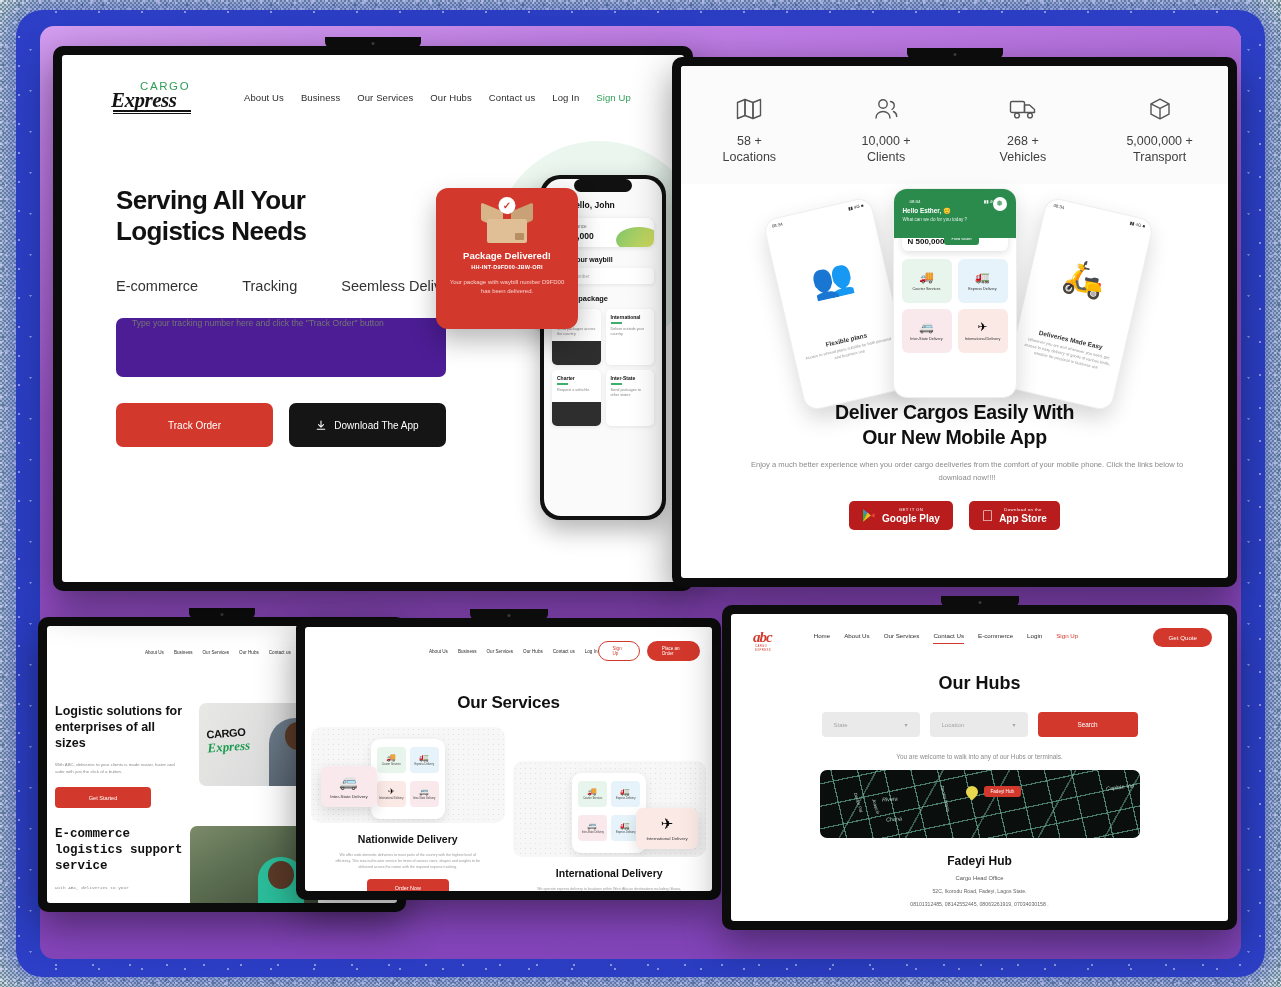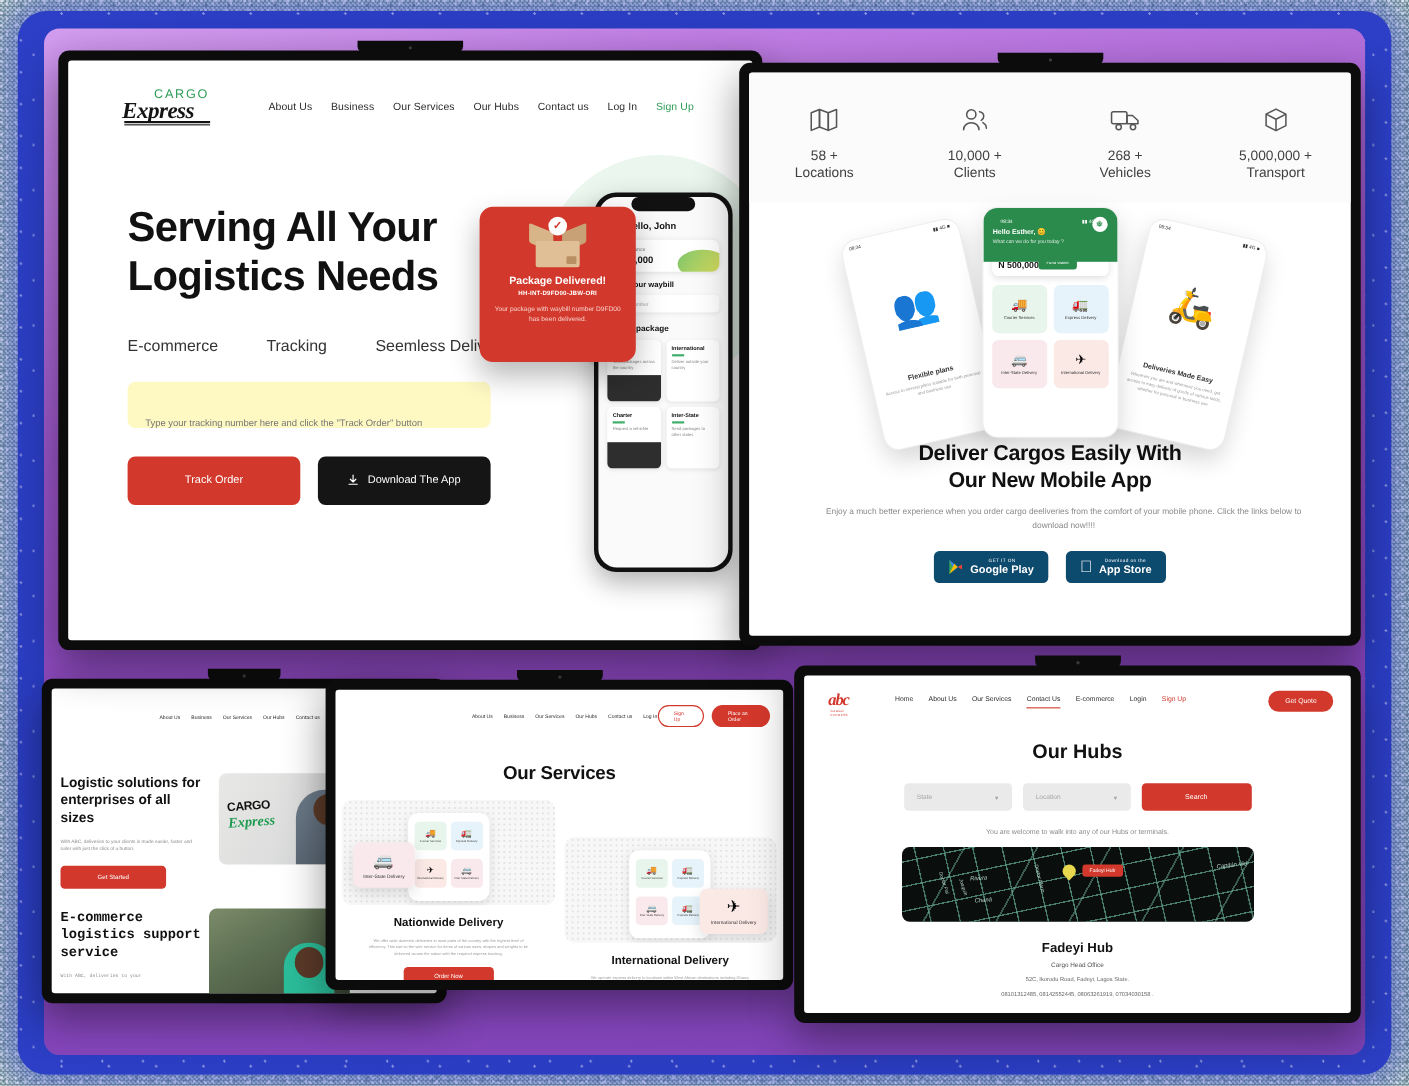--- a/index.html
+++ b/index.html
@@ -136,32 +136,32 @@
     border: 1px solid #9ed4b2;
     border-radius: 18px;
     padding: 7px 20px;
     font-size: 9.5px;
     color: #2f9e57;
     white-space: nowrap;
   }
 
   .hero-body { padding: 70px 0 0 54px; position: relative; z-index: 2; }
   .hero-h1 {
-    font-size: 38px; line-height: 1.18; font-weight: 700; color: #111;
+    font-size: 26px; line-height: 1.18; font-weight: 700; color: #111;
     letter-spacing: -.6px;
   }
   .hero-tags {
     display: flex; gap: 44px; margin-top: 32px;
     font-size: 14.5px; color: #333;
   }
   .hero-search {
     margin-top: 24px;
-    width: 330px; height: 42px;
-    background: #fef9c3; border-radius: 7px;
-    display: flex; align-items: flex-end; padding: 0 16px;
+    width: 330px; height: 59px;
+    background: #4c1d95; border-radius: 7px;
+    display: flex; align-items: flex-start; padding: 0 16px;
   }
   .hero-search input {
     border: 0; background: transparent; outline: none;
     font-size: 8.6px; color: #8b8b8b; width: 100%;
     font-family: "Liberation Sans", sans-serif;
   }
   .hero-buttons { display: flex; gap: 16px; margin-top: 26px; }
   .btn-track {
     width: 157px; height: 44px; border-radius: 7px;
     background: #d2382b; color: #fff; font-size: 10px;
@@ -320,21 +320,21 @@
 
   .mp-illus { height: 118px; display:flex;align-items:center;justify-content:center;font-size:34px; }
   .mp-cap { text-align: center; font-size: 6.4px; font-weight: 700; color: #333; padding: 0 6px; }
   .mp-capsub { text-align: center; font-size: 4px; color: #999; padding: 3px 9px 0; line-height: 1.5; }
 
   .app-copy { text-align: center; padding: 2px 40px 0; }
   .app-h2 { font-size: 19.5px; font-weight: 700; color: #111; line-height: 1.28; letter-spacing: -.3px; }
   .app-p { font-size: 7.6px; color: #8a8a8a; line-height: 1.7; margin-top: 9px; margin-left: 25px; }
   .app-badges { display: flex; justify-content: center; gap: 16px; margin-top: 16px; }
   .store-badge {
-    background: #0c4a6e; color: #fff; border-radius: 5px;
+    background: #b91c1c; color: #fff; border-radius: 5px;
     display: flex; align-items: center; gap: 6px;
     padding: 6px 13px;
   }
   .store-badge .sb-small { font-size: 4.3px; letter-spacing: .35px; }
   .store-badge .sb-big { font-size: 10px; font-weight: 700; margin-top: 1px; }
 
   
   #bl-device { left: 38px; top: 617px; width: 368px; height: 295px; z-index: 2; }
   .mini-nav { display: flex; align-items: center; padding: 14px 12px 0 16px; gap: 0; }
   .mini-nav .mn-links { display: flex; gap: 10px; margin-left: 82px; }

